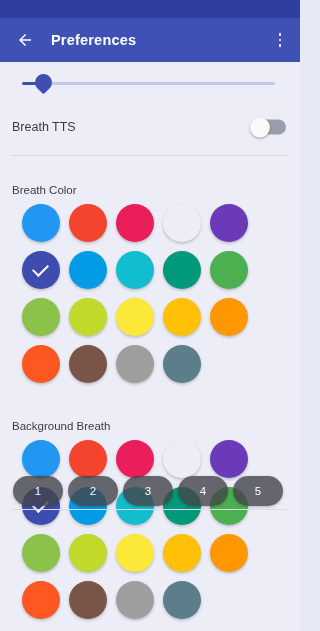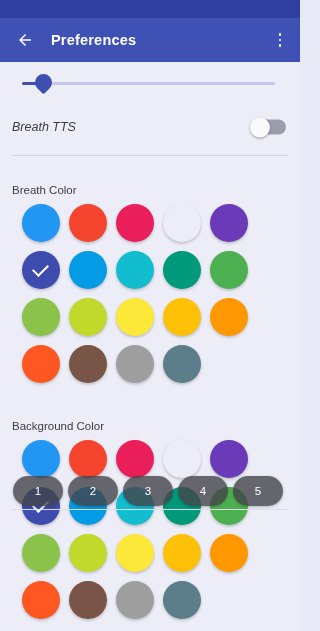--- a/index.html
+++ b/index.html
@@ -59,21 +59,21 @@
   }
   .slider-thumb {
     position:absolute; left:35px; top:12px; width:17px; height:17px;
     background:#3F4FAF; cursor:pointer;
     border-radius:50% 50% 50% 14%;
     transform:rotate(-45deg);
   }
 
   
   .switch-row {
-    position:relative; height:46px; display:flex; align-items:center;font-style:italic;
+    position:relative; height:46px; display:flex; align-items:center;
   }
   .switch-label {
     margin-left:12px; font-size:12.5px; color:#3C3C43;
   }
   .switch {
     position:absolute; right:14px; top:50%; transform:translateY(-50%);
     width:36px; height:15px; cursor:pointer;
   }
   .switch-track {
     position:absolute; left:7px; top:0; width:29px; height:15px;
@@ -185,21 +185,21 @@
         <div class="swatch" style="background: rgb(192, 217, 43);"></div>
         <div class="swatch" style="background: rgb(252, 232, 56);"></div>
         <div class="swatch" style="background: rgb(255, 193, 7);"></div>
         <div class="swatch" style="background: rgb(255, 152, 0);"></div>
         <div class="swatch" style="background: rgb(255, 87, 34);"></div>
         <div class="swatch" style="background: rgb(121, 85, 72);"></div>
         <div class="swatch" style="background: rgb(158, 158, 158);"></div>
         <div class="swatch" style="background: rgb(92, 125, 138);"></div>
       </div>
 
-    <div class="section-title">Background Color</div>
+    <div class="section-title">Background Breath</div>
     <div class="swatch-grid" id="background-grid">
         <div class="swatch" style="background: rgb(33, 150, 243);"></div>
         <div class="swatch" style="background: rgb(244, 68, 46);"></div>
         <div class="swatch" style="background: rgb(233, 30, 91);"></div>
         <div class="swatch"></div>
         <div class="swatch" style="background: rgb(106, 58, 184);"></div>
         <div class="swatch selected" style="background: rgb(63, 76, 175);"></div>
         <div class="swatch" style="background: rgb(3, 155, 229);"></div>
         <div class="swatch" style="background: rgb(17, 189, 206);"></div>
         <div class="swatch" style="background: rgb(0, 153, 122);"></div>

